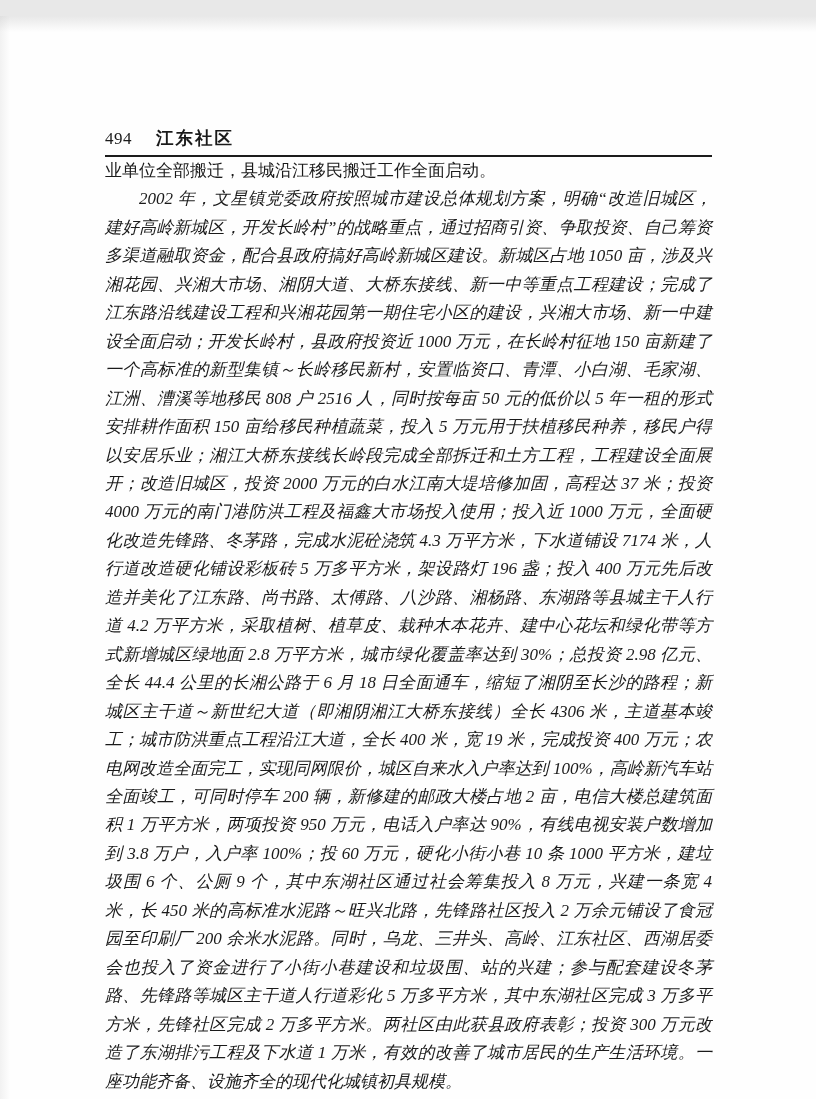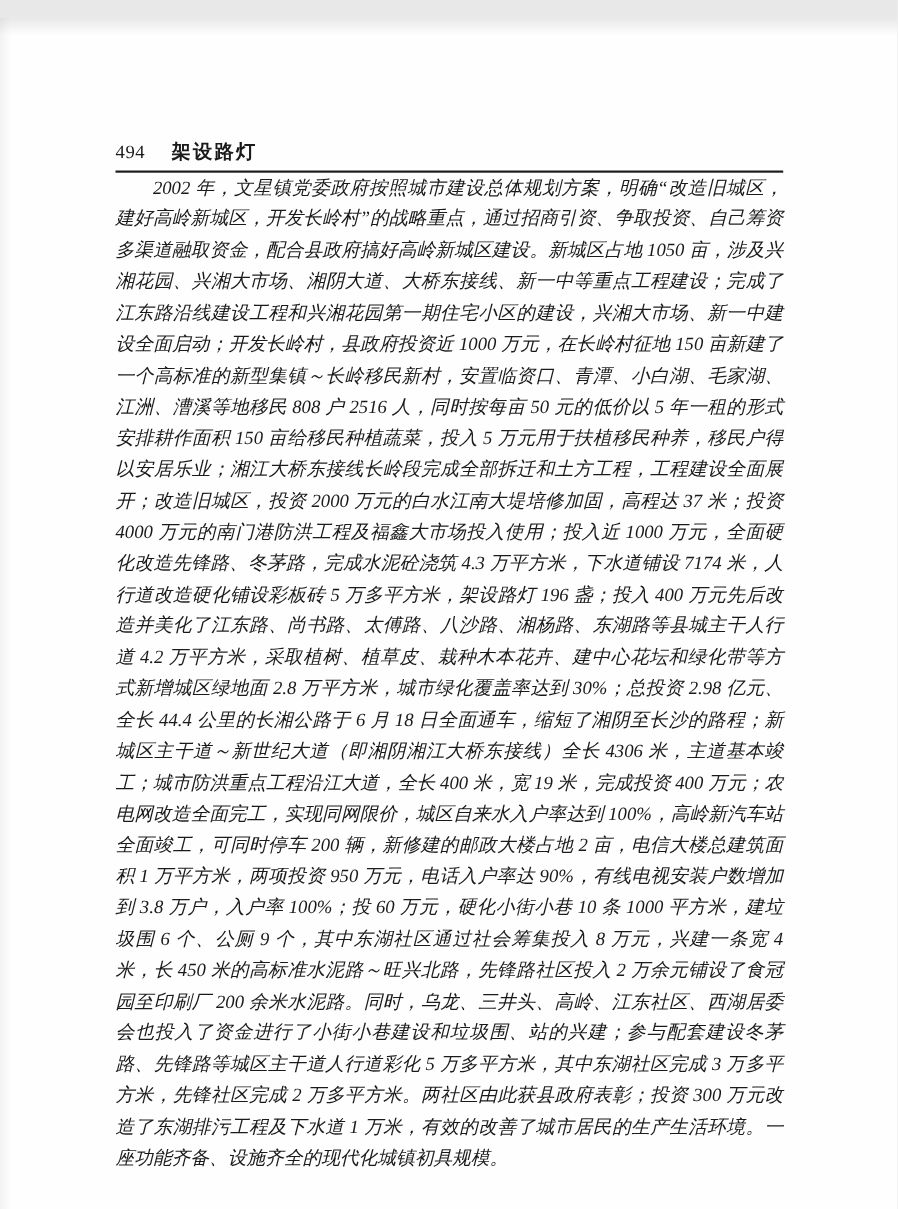--- a/index.html
+++ b/index.html
@@ -62,20 +62,21 @@
     font-style: italic;
   }
 </style>
 </head>
 <body>
 
 <div class="page">
 
   <div class="running-header">
     <span class="page-number">494</span>
-    <span class="book-title">架设路灯</span>
+    <span class="book-title">江东社区</span>
   </div>
 
   <div class="body-text">
+    <p>业单位全部搬迁，县城沿江移民搬迁工作全面启动。</p>
     <p class="indented">2002 年，文星镇党委政府按照城市建设总体规划方案，明确“改造旧城区，建好高岭新城区，开发长岭村”的战略重点，通过招商引资、争取投资、自己筹资多渠道融取资金，配合县政府搞好高岭新城区建设。新城区占地 1050 亩，涉及兴湘花园、兴湘大市场、湘阴大道、大桥东接线、新一中等重点工程建设；完成了江东路沿线建设工程和兴湘花园第一期住宅小区的建设，兴湘大市场、新一中建设全面启动；开发长岭村，县政府投资近 1000 万元，在长岭村征地 150 亩新建了一个高标准的新型集镇～长岭移民新村，安置临资口、青潭、小白湖、毛家湖、江洲、漕溪等地移民 808 户 2516 人，同时按每亩 50 元的低价以 5 年一租的形式安排耕作面积 150 亩给移民种植蔬菜，投入 5 万元用于扶植移民种养，移民户得以安居乐业；湘江大桥东接线长岭段完成全部拆迁和土方工程，工程建设全面展开；改造旧城区，投资 2000 万元的白水江南大堤培修加固，高程达 37 米；投资 4000 万元的南门港防洪工程及福鑫大市场投入使用；投入近 1000 万元，全面硬化改造先锋路、冬茅路，完成水泥砼浇筑 4.3 万平方米，下水道铺设 7174 米，人行道改造硬化铺设彩板砖 5 万多平方米，架设路灯 196 盏；投入 400 万元先后改造并美化了江东路、尚书路、太傅路、八沙路、湘杨路、东湖路等县城主干人行道 4.2 万平方米，采取植树、植草皮、栽种木本花卉、建中心花坛和绿化带等方式新增城区绿地面 2.8 万平方米，城市绿化覆盖率达到 30%；总投资 2.98 亿元、全长 44.4 公里的长湘公路于 6 月 18 日全面通车，缩短了湘阴至长沙的路程；新城区主干道～新世纪大道（即湘阴湘江大桥东接线）全长 4306 米，主道基本竣工；城市防洪重点工程沿江大道，全长 400 米，宽 19 米，完成投资 400 万元；农电网改造全面完工，实现同网限价，城区自来水入户率达到 100%，高岭新汽车站全面竣工，可同时停车 200 辆，新修建的邮政大楼占地 2 亩，电信大楼总建筑面积 1 万平方米，两项投资 950 万元，电话入户率达 90%，有线电视安装户数增加到 3.8 万户，入户率 100%；投 60 万元，硬化小街小巷 10 条 1000 平方米，建垃圾围 6 个、公厕 9 个，其中东湖社区通过社会筹集投入 8 万元，兴建一条宽 4 米，长 450 米的高标准水泥路～旺兴北路，先锋路社区投入 2 万余元铺设了食冠园至印刷厂 200 余米水泥路。同时，乌龙、三井头、高岭、江东社区、西湖居委会也投入了资金进行了小街小巷建设和垃圾围、站的兴建；参与配套建设冬茅路、先锋路等城区主干道人行道彩化 5 万多平方米，其中东湖社区完成 3 万多平方米，先锋社区完成 2 万多平方米。两社区由此获县政府表彰；投资 300 万元改造了东湖排污工程及下水道 1 万米，有效的改善了城市居民的生产生活环境。一座功能齐备、设施齐全的现代化城镇初具规模。</p>
   </div>
 
 </div>
 
 </body></html>

